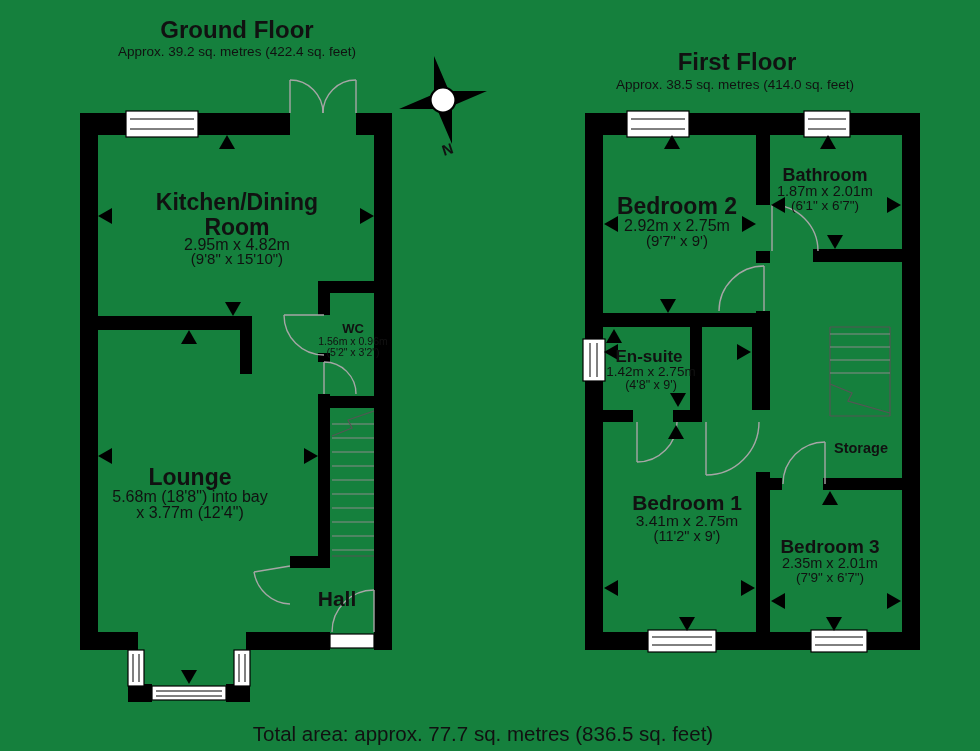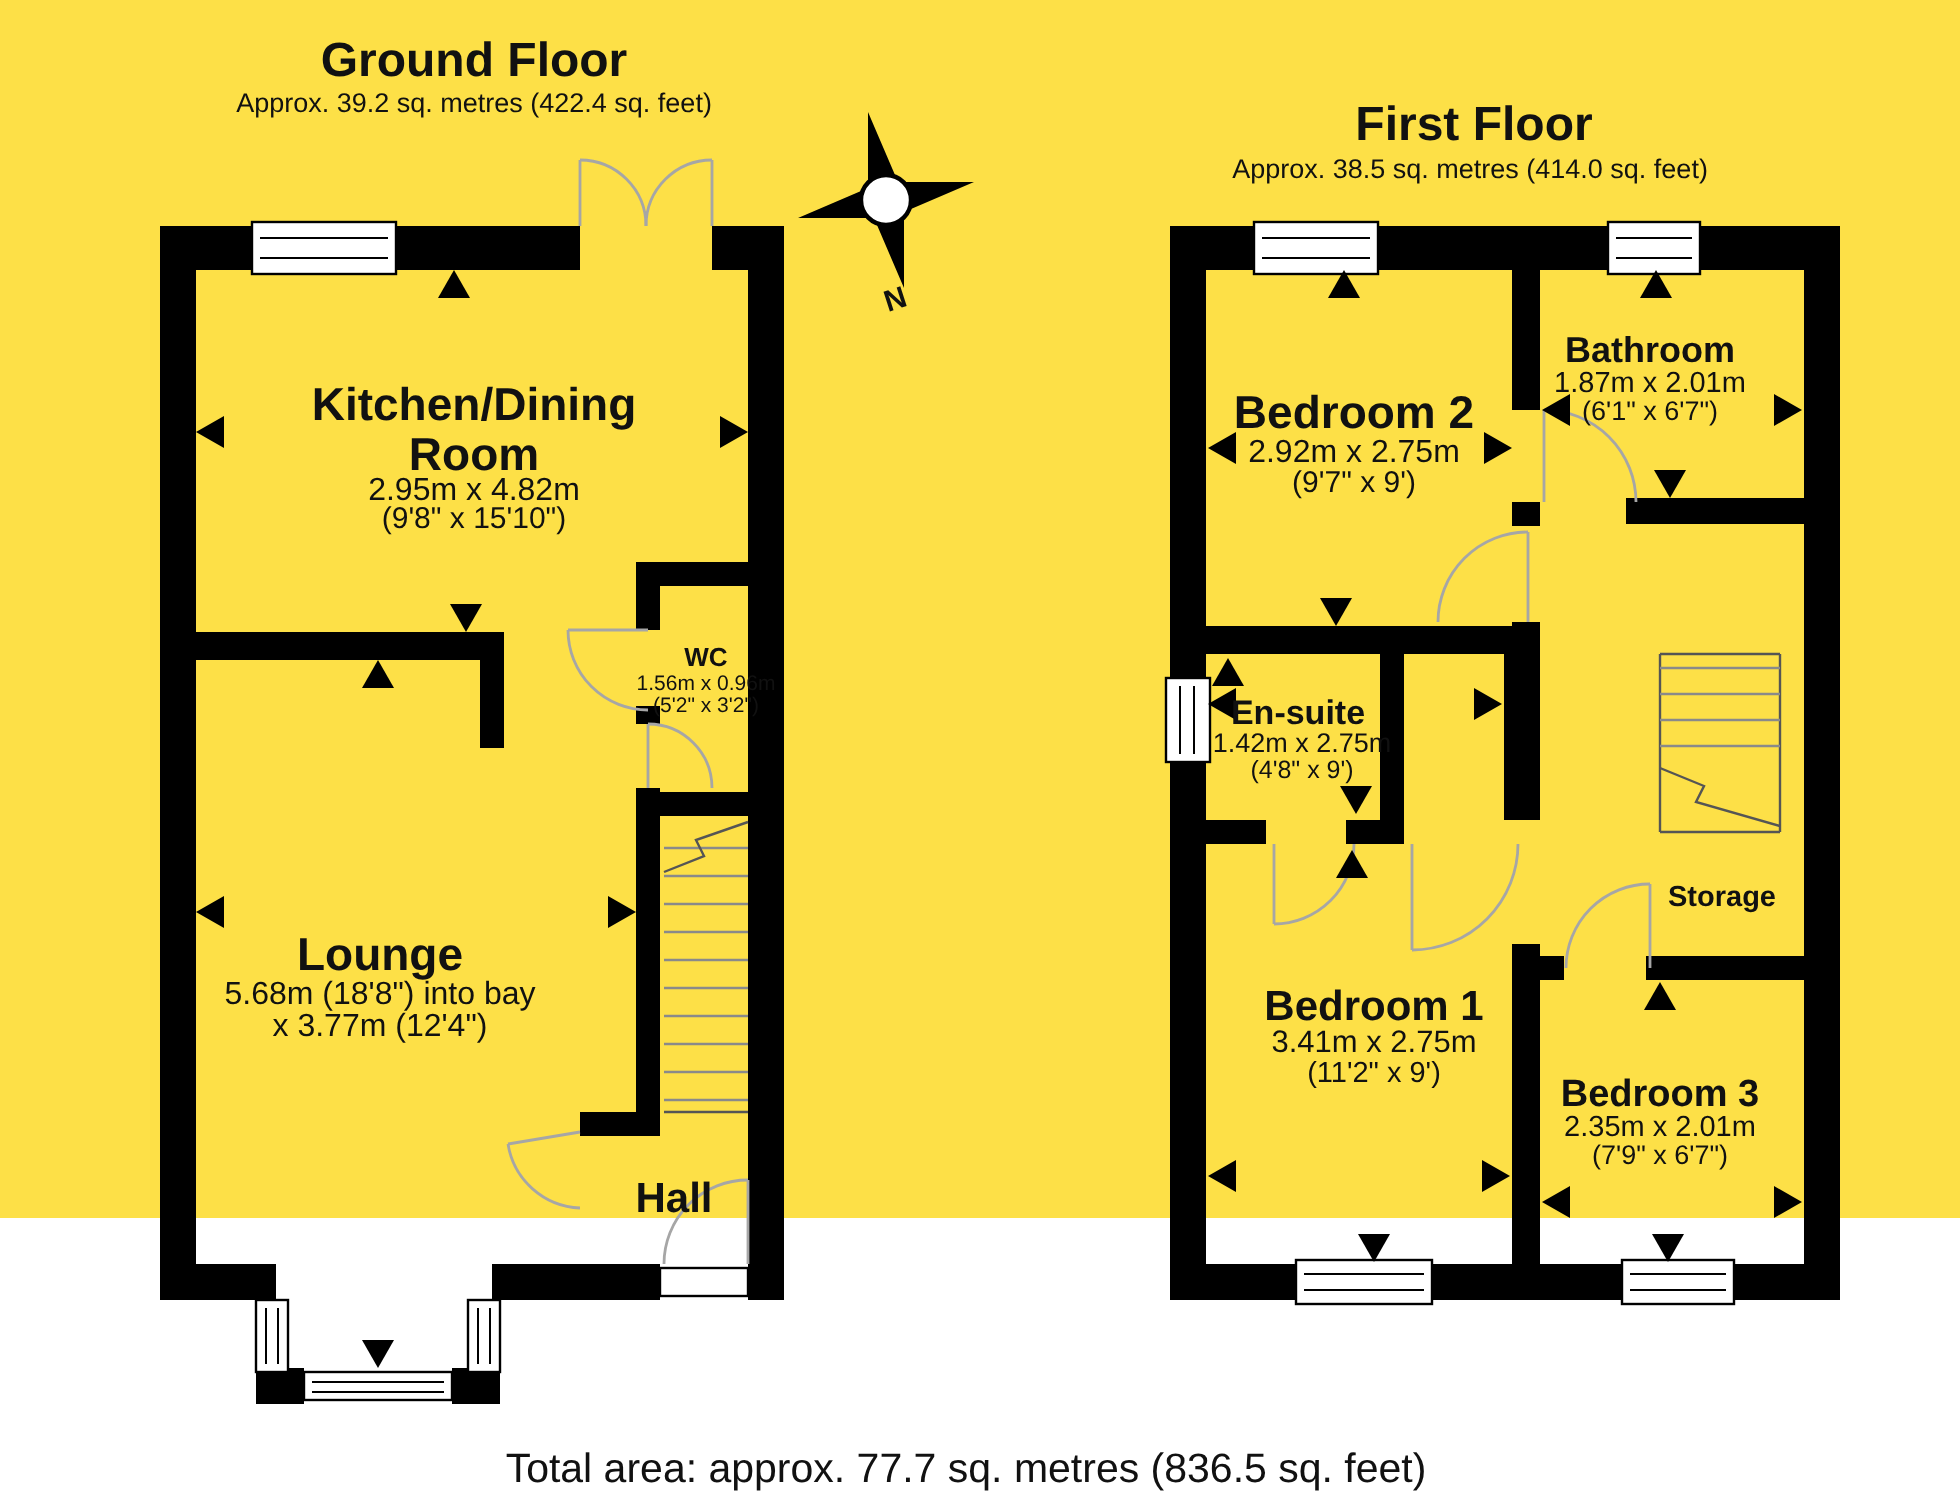--- a/index.html
+++ b/index.html
@@ -1,17 +1,17 @@
 <!DOCTYPE html>
 <html><head>
 <meta charset="utf-8">
 <style>
   html,body{margin:0;padding:0;background:#ffffff;}
   body{width:980px;height:751px;overflow:hidden;}
-  .plan-wrap{position:relative;width:980px;height:609px;background:#fde047;}
+  .plan-wrap{position:relative;width:980px;height:751px;background:#15803d;}
   svg text{font-family:"Liberation Sans",sans-serif;fill:#111;}
   .bold{font-weight:bold;}
   .mid{text-anchor:middle;}
   .wall{fill:#000;}
   .win{fill:#fff;stroke:#000;stroke-width:1.2;}
   .winline{stroke:#000;stroke-width:1;}
   .door{fill:none;stroke:#a6a6a6;stroke-width:1.4;}
   .tread{stroke:#8a8a8a;stroke-width:1.2;}
   .stairedge{stroke:#555;stroke-width:1.2;fill:none;}
   .arrow{fill:#000;}

